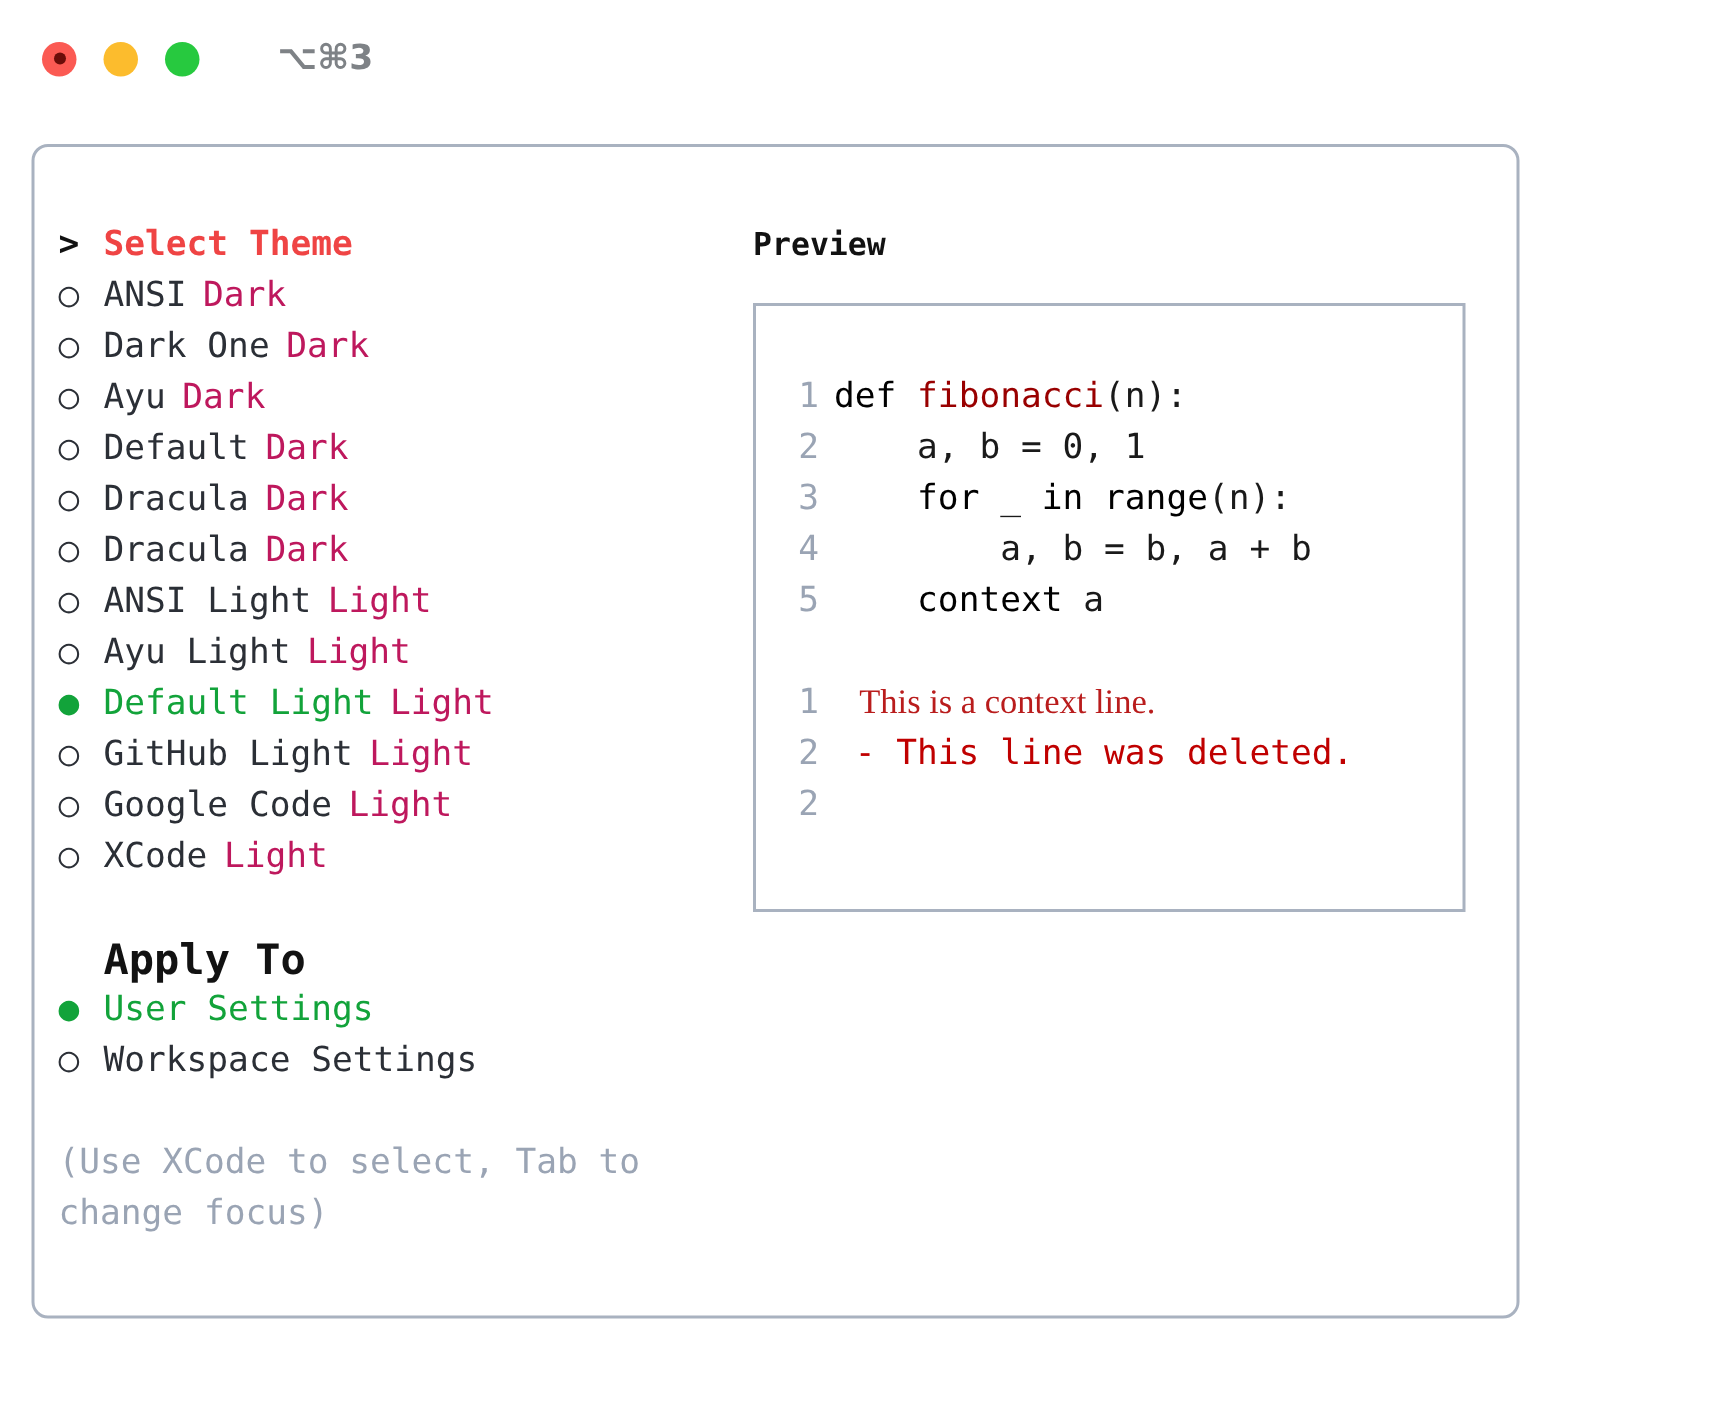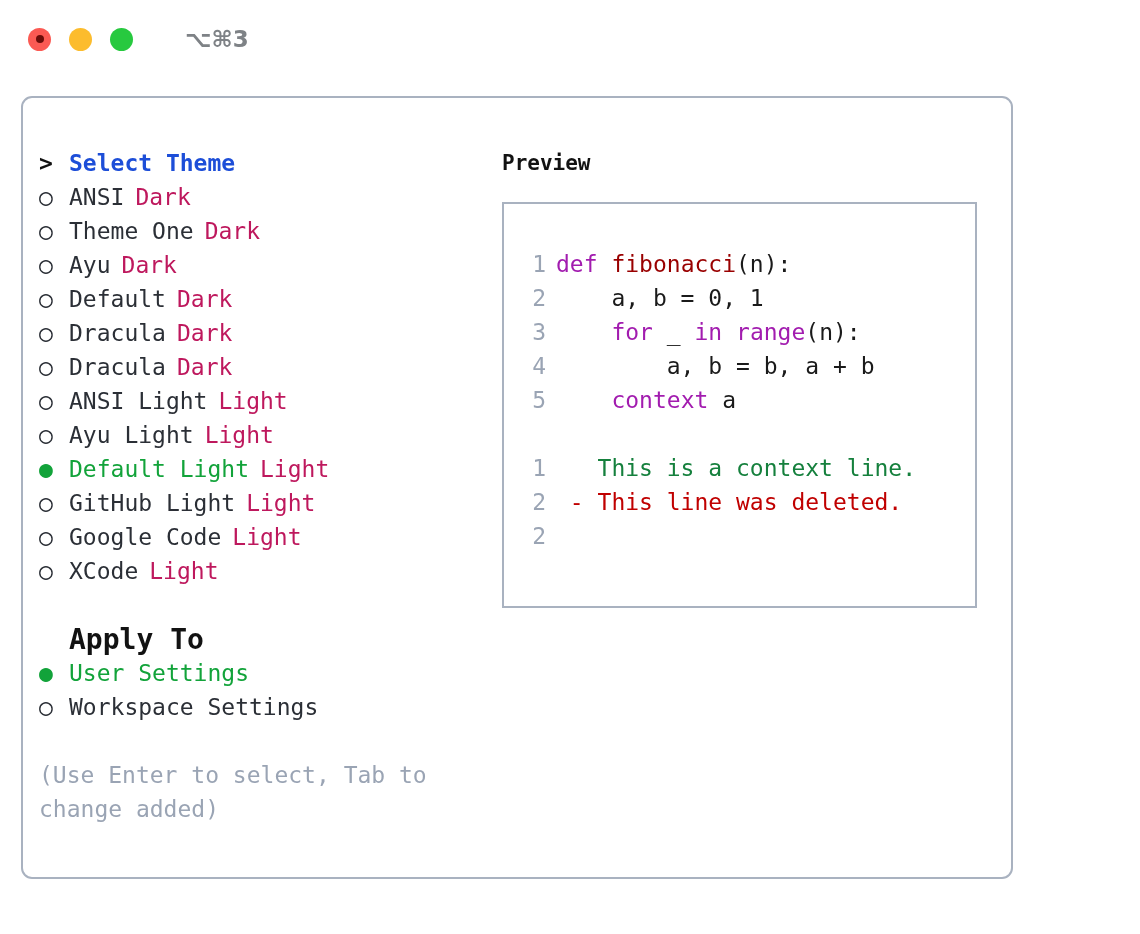--- a/index.html
+++ b/index.html
@@ -107,21 +107,21 @@
     font-size: 23px;
     line-height: 34px;
   }
   .marker {
     width: 30px;
     flex: 0 0 30px;
     text-align: left;
     font-size: 23px;
   }
   .header-row .marker { color: #121212; font-weight: bold; }
-  .header-row .label  { color: #1d4ed8; font-weight: bold; }
+  .header-row .label  { color: #ef4444; font-weight: bold; }
 
   .item-marker-off { color: #2b2f36; }
   .item-marker-on  { color: #12a33a; }
 
   .label       { color: #2b2f36; }
   .label-sel   { color: #12a33a; text-align: center; }
   .tag         { color: #be185d; margin-left: 11px; }
 
   .section-header {
     height: 34px;
@@ -183,25 +183,25 @@
   }
   .lineno {
     width: 28px;
     flex: 0 0 28px;
     text-align: right;
     color: #9aa4b4;
     margin-right: 10px;
   }
   .code-text { white-space: pre; }
 
-  .tok-kw    { color: #a21caf; }
+  .tok-kw    { color: #000000; }
   .tok-fn    { color: #990000; }
   .tok-plain { color: #1a1a1a; }
 
-  .diff-context { color: #15803d; }
+  .diff-context { color: #b91c1c; font-family: Liberation Serif, serif; }
   .diff-del     { color: #c00000; }
   .diff-add     { color: #00bd00; }
 
   .blank-line { height: 34px; }
 </style>
 </head>
 <body>
 
 <div class="window">
 
@@ -227,21 +227,21 @@
         <div>
 
           <div class="row">
             <span class="marker item-marker-off">○</span>
             <span class="label">ANSI</span>
             <span class="tag">Dark</span>
           </div>
 
           <div class="row">
             <span class="marker item-marker-off">○</span>
-            <span class="label">Theme One</span>
+            <span class="label">Dark One</span>
             <span class="tag">Dark</span>
           </div>
 
           <div class="row">
             <span class="marker item-marker-off">○</span>
             <span class="label">Ayu</span>
             <span class="tag">Dark</span>
           </div>
 
           <div class="row">
@@ -310,21 +310,21 @@
           <div class="row">
             <span class="marker item-marker-on">●</span>
             <span class="label label-sel">User Settings</span>
           </div>
           <div class="row">
             <span class="marker item-marker-off">○</span>
             <span class="label">Workspace Settings</span>
           </div>
         </div>
 
-        <div class="hint">(Use Enter to select, Tab to change added)</div>
+        <div class="hint">(Use XCode to select, Tab to change focus)</div>
       </div>
 
       <div class="right-col">
         <div class="preview-title">Preview</div>
 
         <div class="preview-box">
           <div class="code-area">
 
             <div class="code-line">
               <span class="lineno">1</span>

